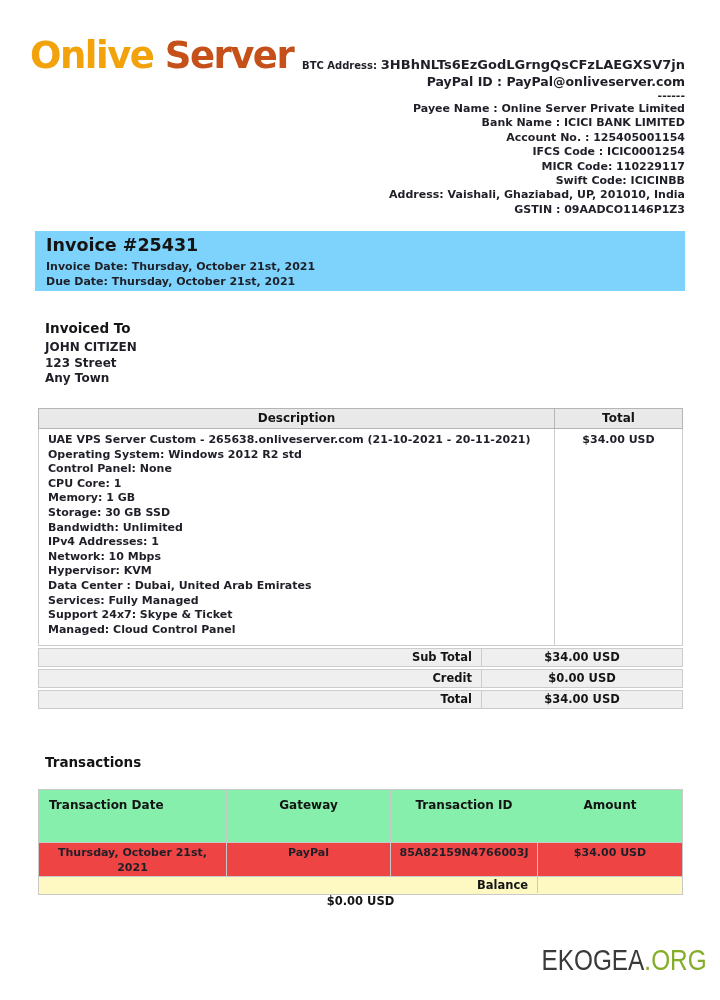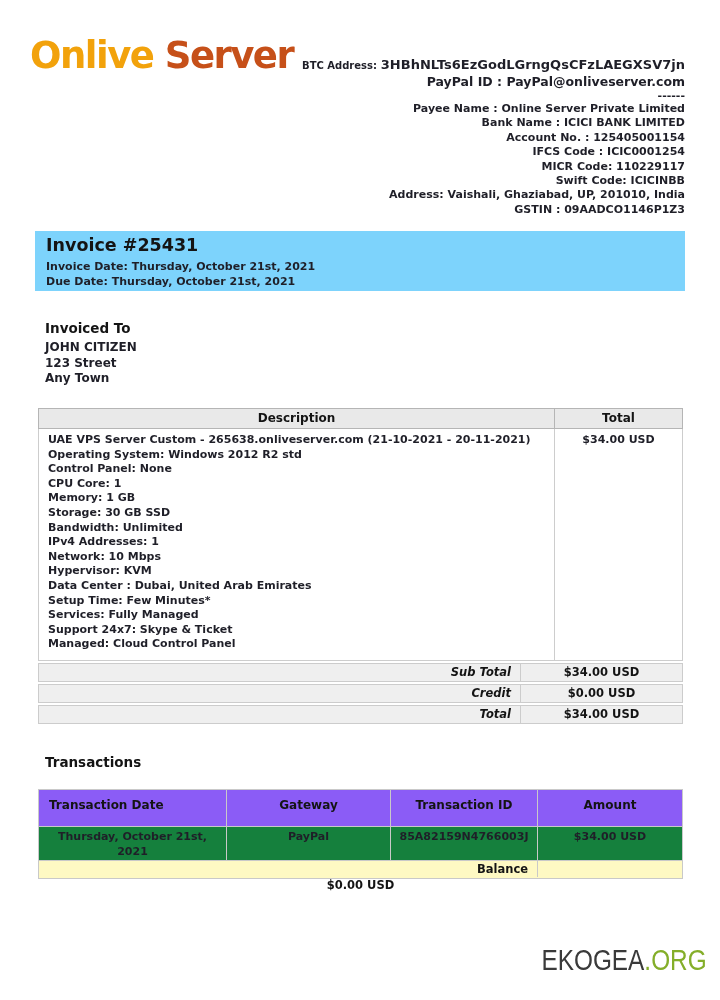--- a/index.html
+++ b/index.html
@@ -34,36 +34,36 @@
   
   .items { position:absolute; left:38px; top:408px; width:645px; }
   .items-header { display:flex; height:21px; background:#e9e9e9; border:1px solid #b5b5b5; font-size:12px; font-weight:bold; color:#141414; }
   .items-header .c1 { width:516px; border-right:1px solid #b5b5b5; text-align:center; line-height:19px; }
   .items-header .c2 { flex:1; text-align:center; line-height:19px; }
   .items-body { display:flex; border:1px solid #cdcdcd; border-top:none; background:#fff; }
   .items-body .c1 { width:516px; border-right:1px solid #cdcdcd; padding:4px 9px 8px 9px; }
   .items-body .c1 .line { font-size:11px; font-weight:bold; line-height:14.6px; color:#1f1f28; }
   .items-body .c2 { flex:1; text-align:center; padding-top:4px; font-size:11px; font-weight:bold; color:#1f1f28; }
   .sumrow { display:flex; height:19px; background:#efefef; border:1px solid #cccccc; margin-top:2px; font-size:11.5px; font-weight:bold; color:#141414; }
-  .sumrow .lbl { width:482px; border-right:1px solid #cccccc; text-align:right; padding-right:9px; line-height:17px;font-style:italic; }
+  .sumrow .lbl { width:443px; border-right:1px solid #cccccc; text-align:right; padding-right:9px; line-height:17px; }
   .sumrow .val { flex:1; text-align:center; line-height:17px; }
 
   
   .tx-heading { position:absolute; left:45px; top:754px; font-size:13.5px; font-weight:bold; color:#141414; }
   .tx { position:absolute; left:38px; top:789px; width:645px; color:#1f1f28; }
-  .tx-header { display:flex; height:38px; background:#8b5cf6; border:1px solid #c9c9c9; font-size:12px; font-weight:bold; color:#141414; }
+  .tx-header { display:flex; height:54px; background:#86efac; border:1px solid #c9c9c9; font-size:12px; font-weight:bold; color:#141414; }
   .tx-header > div { padding-top:8px; }
   .tx .c1 { width:188px; }
   .tx .c2 { width:164px; }
   .tx .c3 { width:147px; }
   .tx .c4 { flex:1; }
   .tx-header .c1 { text-align:left; padding-left:10px; border-right:1px solid #c9c9c9; }
   .tx-header .c2, .tx-header .c3 { text-align:center; border-right:1px solid #c9c9c9; }
   .tx-header .c4 { text-align:center; }
-  .tx-row { display:flex; height:34px; background:#15803d; border:1px solid #c9c9c9; border-top:none; font-size:11px; font-weight:bold; }
+  .tx-row { display:flex; height:34px; background:#ef4444; border:1px solid #c9c9c9; border-top:none; font-size:11px; font-weight:bold; }
   .tx-row .c1 { text-align:center; padding:2px 13px; line-height:15px; border-right:1px solid #c9c9c9; }
   .tx-row .c2, .tx-row .c3 { text-align:center; padding-top:3px; border-right:1px solid #c9c9c9; }
   .tx-row .c4 { text-align:center; padding-top:3px; }
   .tx-balance { display:flex; height:18px; background:#fef9c3; border:1px solid #c9c9c9; border-top:none; font-size:11.5px; font-weight:bold; color:#141414;flex-direction:column; }
   .tx-balance .lbl { width:499px; text-align:right; padding-right:9px; line-height:16px; border-right:1px solid #c9c9c9; }
   .tx-balance .val { flex:1; text-align:center; line-height:16px; }
 
   
   .footer { position:absolute; top:944px; right:13px; font-family:"Liberation Sans", sans-serif; font-size:29px; font-weight:normal; letter-spacing:0; transform:scaleX(0.84); transform-origin:right center; white-space:nowrap; }
   .footer .brand { color:#3a3a3a; }
@@ -119,21 +119,20 @@
         <div class="line">Operating System: Windows 2012 R2 std</div>
         <div class="line">Control Panel: None</div>
         <div class="line">CPU Core: 1</div>
         <div class="line">Memory: 1 GB</div>
         <div class="line">Storage: 30 GB SSD</div>
         <div class="line">Bandwidth: Unlimited</div>
         <div class="line">IPv4 Addresses: 1</div>
         <div class="line">Network: 10 Mbps</div>
         <div class="line">Hypervisor: KVM</div>
         <div class="line">Data Center : Dubai, United Arab Emirates</div>
-        <div class="line">Setup Time: Few Minutes*</div>
         <div class="line">Services: Fully Managed</div>
         <div class="line">Support 24x7: Skype &amp; Ticket</div>
         <div class="line">Managed: Cloud Control Panel</div>
       </div>
       <div class="c2">$34.00 USD</div>
     </div>
     <div class="sumrow">
       <div class="lbl">Sub Total</div>
       <div class="val">$34.00 USD</div>
     </div>

